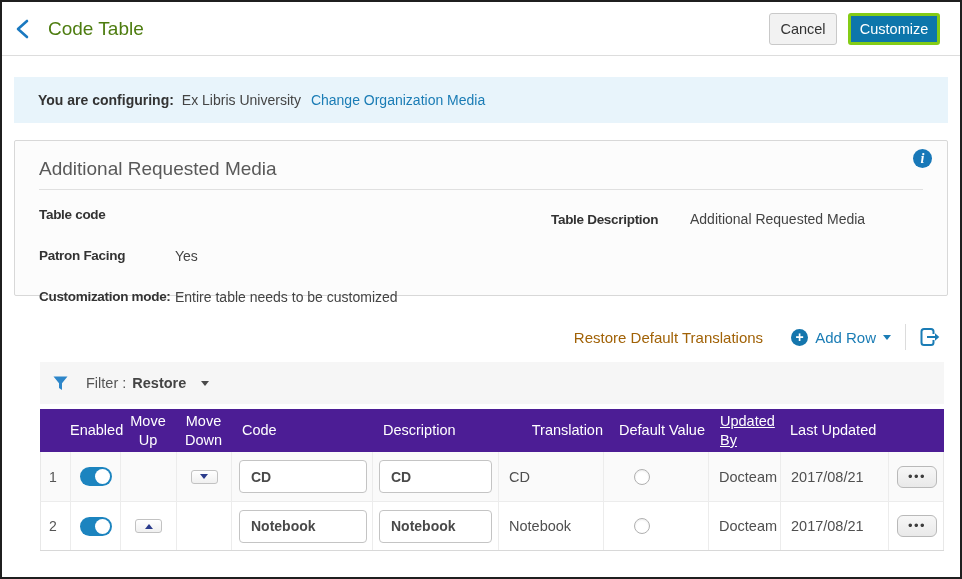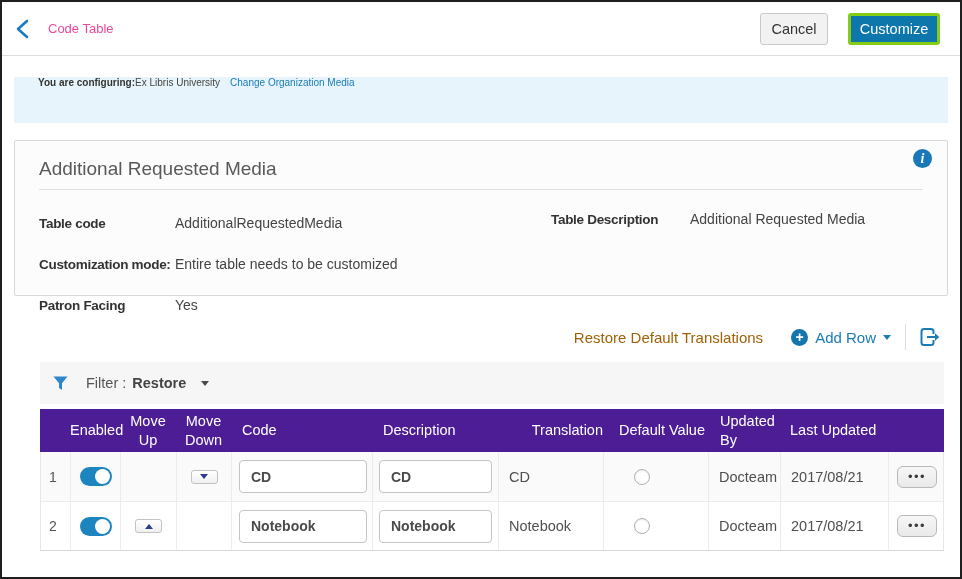--- a/index.html
+++ b/index.html
@@ -8,37 +8,37 @@
     border:2px solid #1f1f1f;
     background:#fff;
     font-family:"Liberation Sans", sans-serif;
     color:#444;
     overflow:hidden;
     position:relative;
   }
   
   .topbar { height:54px; border-bottom:1px solid #ddd; display:flex; align-items:center; padding:0 20px 0 12px; }
   .back-icon { width:18px; height:20px; display:flex; align-items:center; cursor:pointer; }
-  .page-title { font-size:13px; color:#ec4899; margin-left:16px; }
-  .topbar-buttons { margin-left:auto; display:flex; gap:20px; }
+  .page-title { font-size:19px; color:#4d7c0f; margin-left:16px; }
+  .topbar-buttons { margin-left:auto; display:flex; gap:11px; }
   .btn { height:32px; border-radius:3px; font-size:14.5px; display:flex; align-items:center; justify-content:center; cursor:pointer; }
   .btn-cancel { background:#f2f2f2; border:1px solid #c9c9c9; color:#333; width:68px; }
   .btn-primary { background:#0d76ab; border:3px solid #84cc16; color:#fff; width:92px; }
   
-  .config-bar { margin:21px 12px 0; height:46px; background:#e8f4fb; display:flex; padding-left:24px; font-size:10px; }
+  .config-bar { margin:21px 12px 0; height:46px; background:#e8f4fb; display:flex; align-items:center; padding-left:24px; font-size:14px; }
   .config-label { font-weight:bold; color:#333; }
-  .config-value { color:#444; }
+  .config-value { color:#444; margin-left:8px; }
   .config-link { color:#1a7cb5; margin-left:10px; cursor:pointer; }
   
   .panel { margin:17px 12px 0; border:1px solid #d8d8d8; border-radius:2px; background:#fcfcfc; height:156px; position:relative; padding:0 24px; }
   .panel-title { font-size:19px; color:#595959; padding-top:17px; }
   .panel-divider { border-bottom:1px solid #e0e0e0; margin-top:9px; }
   .info-icon { position:absolute; top:8px; right:15px; width:19px; height:19px; border-radius:50%; background:#1878b8; color:#fff; font-family:"Liberation Serif",serif; font-style:italic; font-weight:bold; font-size:14px; display:flex; align-items:center; justify-content:center; cursor:pointer; }
   .panel-fields { position:relative; margin-top:13px; font-size:14px; }
-  .field-row { display:flex; height:24px; align-items:flex-end;margin-top:17px; }
+  .field-row { display:flex; height:24px; align-items:flex-start;margin-top:17px; }
   .f-label { width:136px; font-weight:bold; color:#333; flex-shrink:0; white-space:nowrap; font-size:13.5px; letter-spacing:-0.3px; }
   .f-value { color:#444; white-space:nowrap; }
   .right-field { position:absolute; top:0; left:512px; display:flex; height:24px; align-items:center; }
   .right-field .f-label { width:139px; }
   
   .actions-row { margin-top:26px; height:30px; display:flex; align-items:center; justify-content:flex-end; padding-right:20px; font-size:15px; }
   .link { color:#a16207; cursor:pointer; }
   .add-row { display:flex; align-items:center; margin-left:28px; cursor:pointer; }
   .plus-icon { width:17px; height:17px; border-radius:50%; background:#1576ad; color:#fff; display:flex; align-items:center; justify-content:center; font-size:14px; font-weight:bold; line-height:1; }
   .add-row-label { color:#1a7cb5; margin-left:7px; }
@@ -100,29 +100,28 @@
   <span class="config-link">Change Organization Media</span>
 </div>
 
 <div class="panel">
   <div class="panel-title">Additional Requested Media</div>
   <span class="info-icon">i</span>
   <div class="panel-divider"></div>
   <div class="panel-fields">
     <div class="field-row">
       <span class="f-label">Table code</span>
-      <span class="f-value">AdditionalRequestedMedia</span>
+    </div>
+    <div class="field-row">
+      <span class="f-label">Patron Facing</span>
+      <span class="f-value">Yes</span>
     </div>
     <div class="field-row">
       <span class="f-label">Customization mode:</span>
       <span class="f-value">Entire table needs to be customized</span>
-    </div>
-    <div class="field-row">
-      <span class="f-label">Patron Facing</span>
-      <span class="f-value">Yes</span>
     </div>
     <div class="right-field">
       <span class="f-label">Table Description</span>
       <span class="f-value">Additional Requested Media</span>
     </div>
   </div>
 </div>
 
 <div class="actions-row">
   <span class="link">Restore Default Translations</span>
@@ -156,21 +155,21 @@
 
   <div class="thead">
     <div class="hcell c1"></div>
     <div class="hcell c2 center">Enabled</div>
     <div class="hcell c3 center">Move Up</div>
     <div class="hcell c4 center">Move Down</div>
     <div class="hcell c5 pad">Code</div>
     <div class="hcell c6 pad">Description</div>
     <div class="hcell c7" style="padding-left:12px;text-align:right;">Translation</div>
     <div class="hcell c8" style="padding-left:16px;">Default Value</div>
-    <div class="hcell c9" style="padding-left:12px;">Updated By</div>
+    <div class="hcell c9" style="padding-left:12px;text-decoration:underline;">Updated By</div>
     <div class="hcell c10" style="padding-left:10px;">Last Updated</div>
     <div class="hcell c11"></div>
   </div>
 
   <div class="tbody">
 
     <div class="trow">
       <div class="cell c1 rownum">1</div>
       <div class="cell c2 center">
           <span class="toggle">

